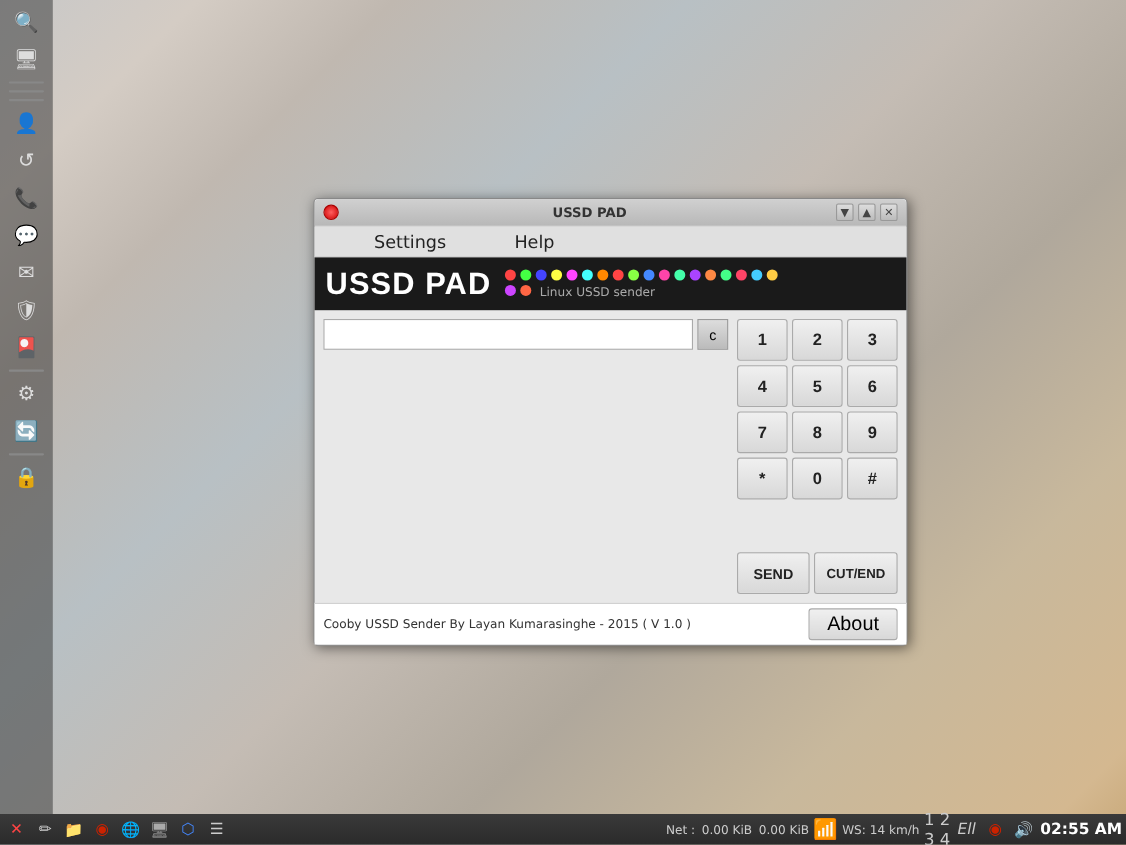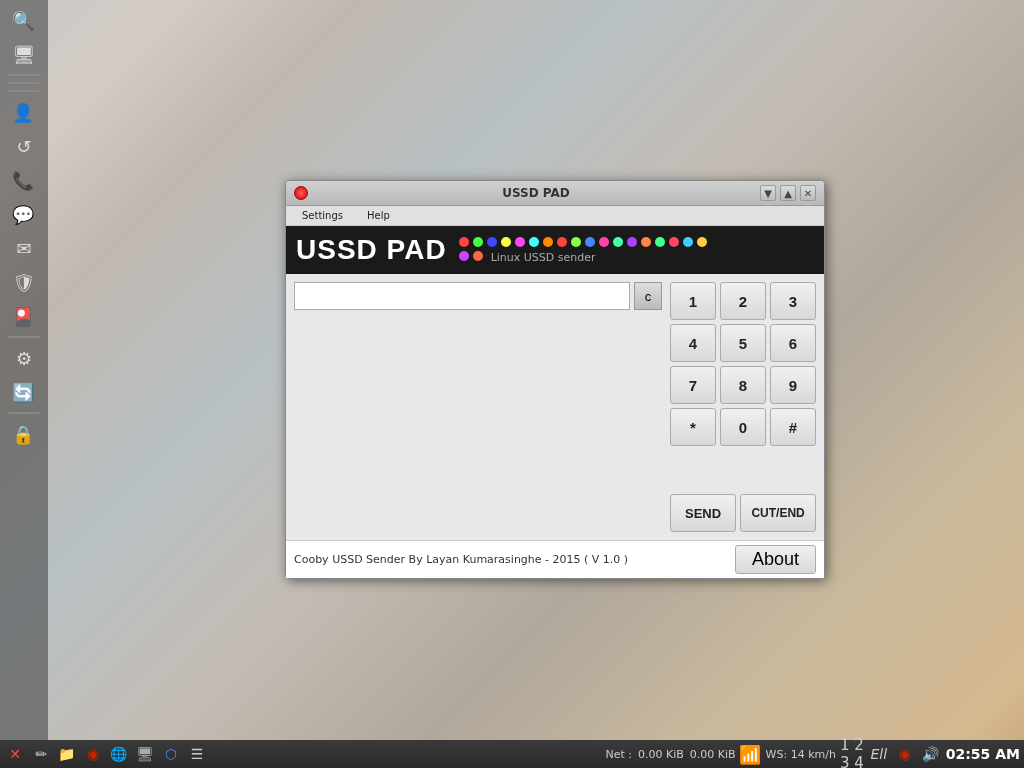--- a/index.html
+++ b/index.html
@@ -164,22 +164,23 @@
       border-bottom: 1px solid #ccc;
       padding: 2px 8px;
       display: flex;
       gap: 8px;
     }
 
     .menubar-item {
       padding: 2px 8px;
       cursor: pointer;
       border-radius: 2px;
-      font-size: 10px;
+      font-size: 16px;
       color: #222;
+      margin-left: 38px;
     }
 
     
     .banner {
       background: #1a1a1a;
       padding: 6px 10px;
       display: flex;
       align-items: center;
       gap: 12px;
       min-height: 48px;

